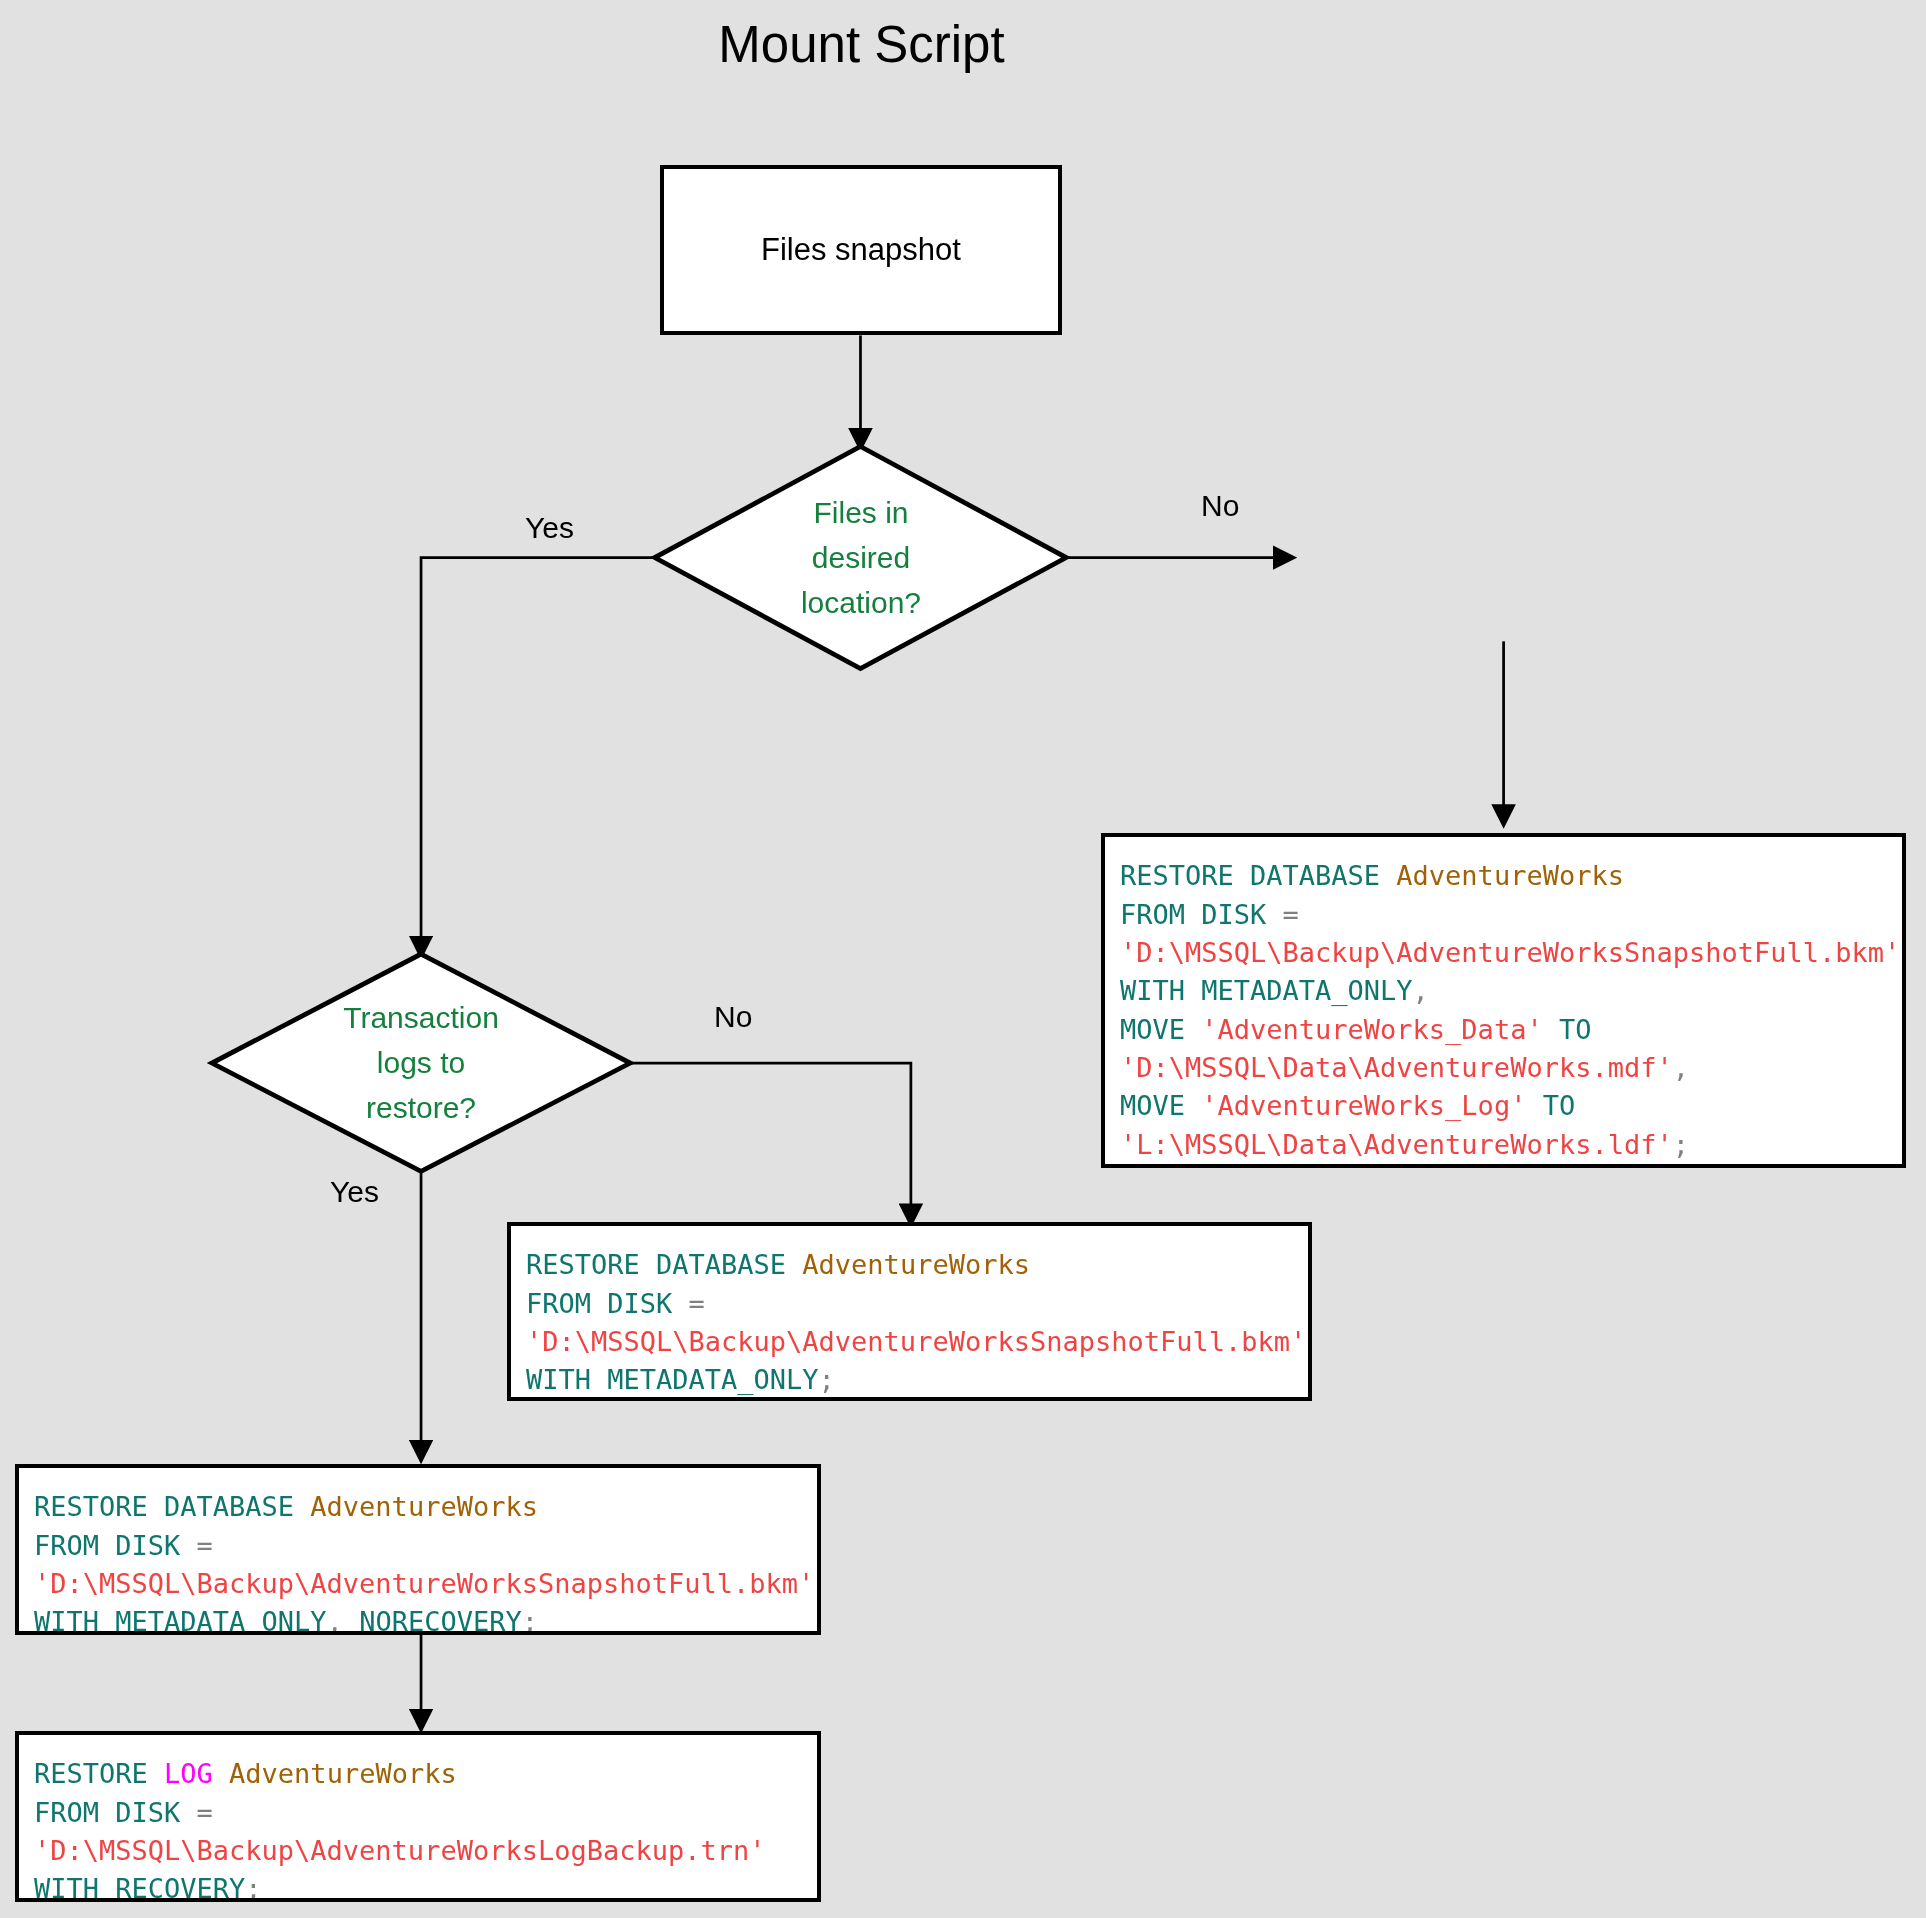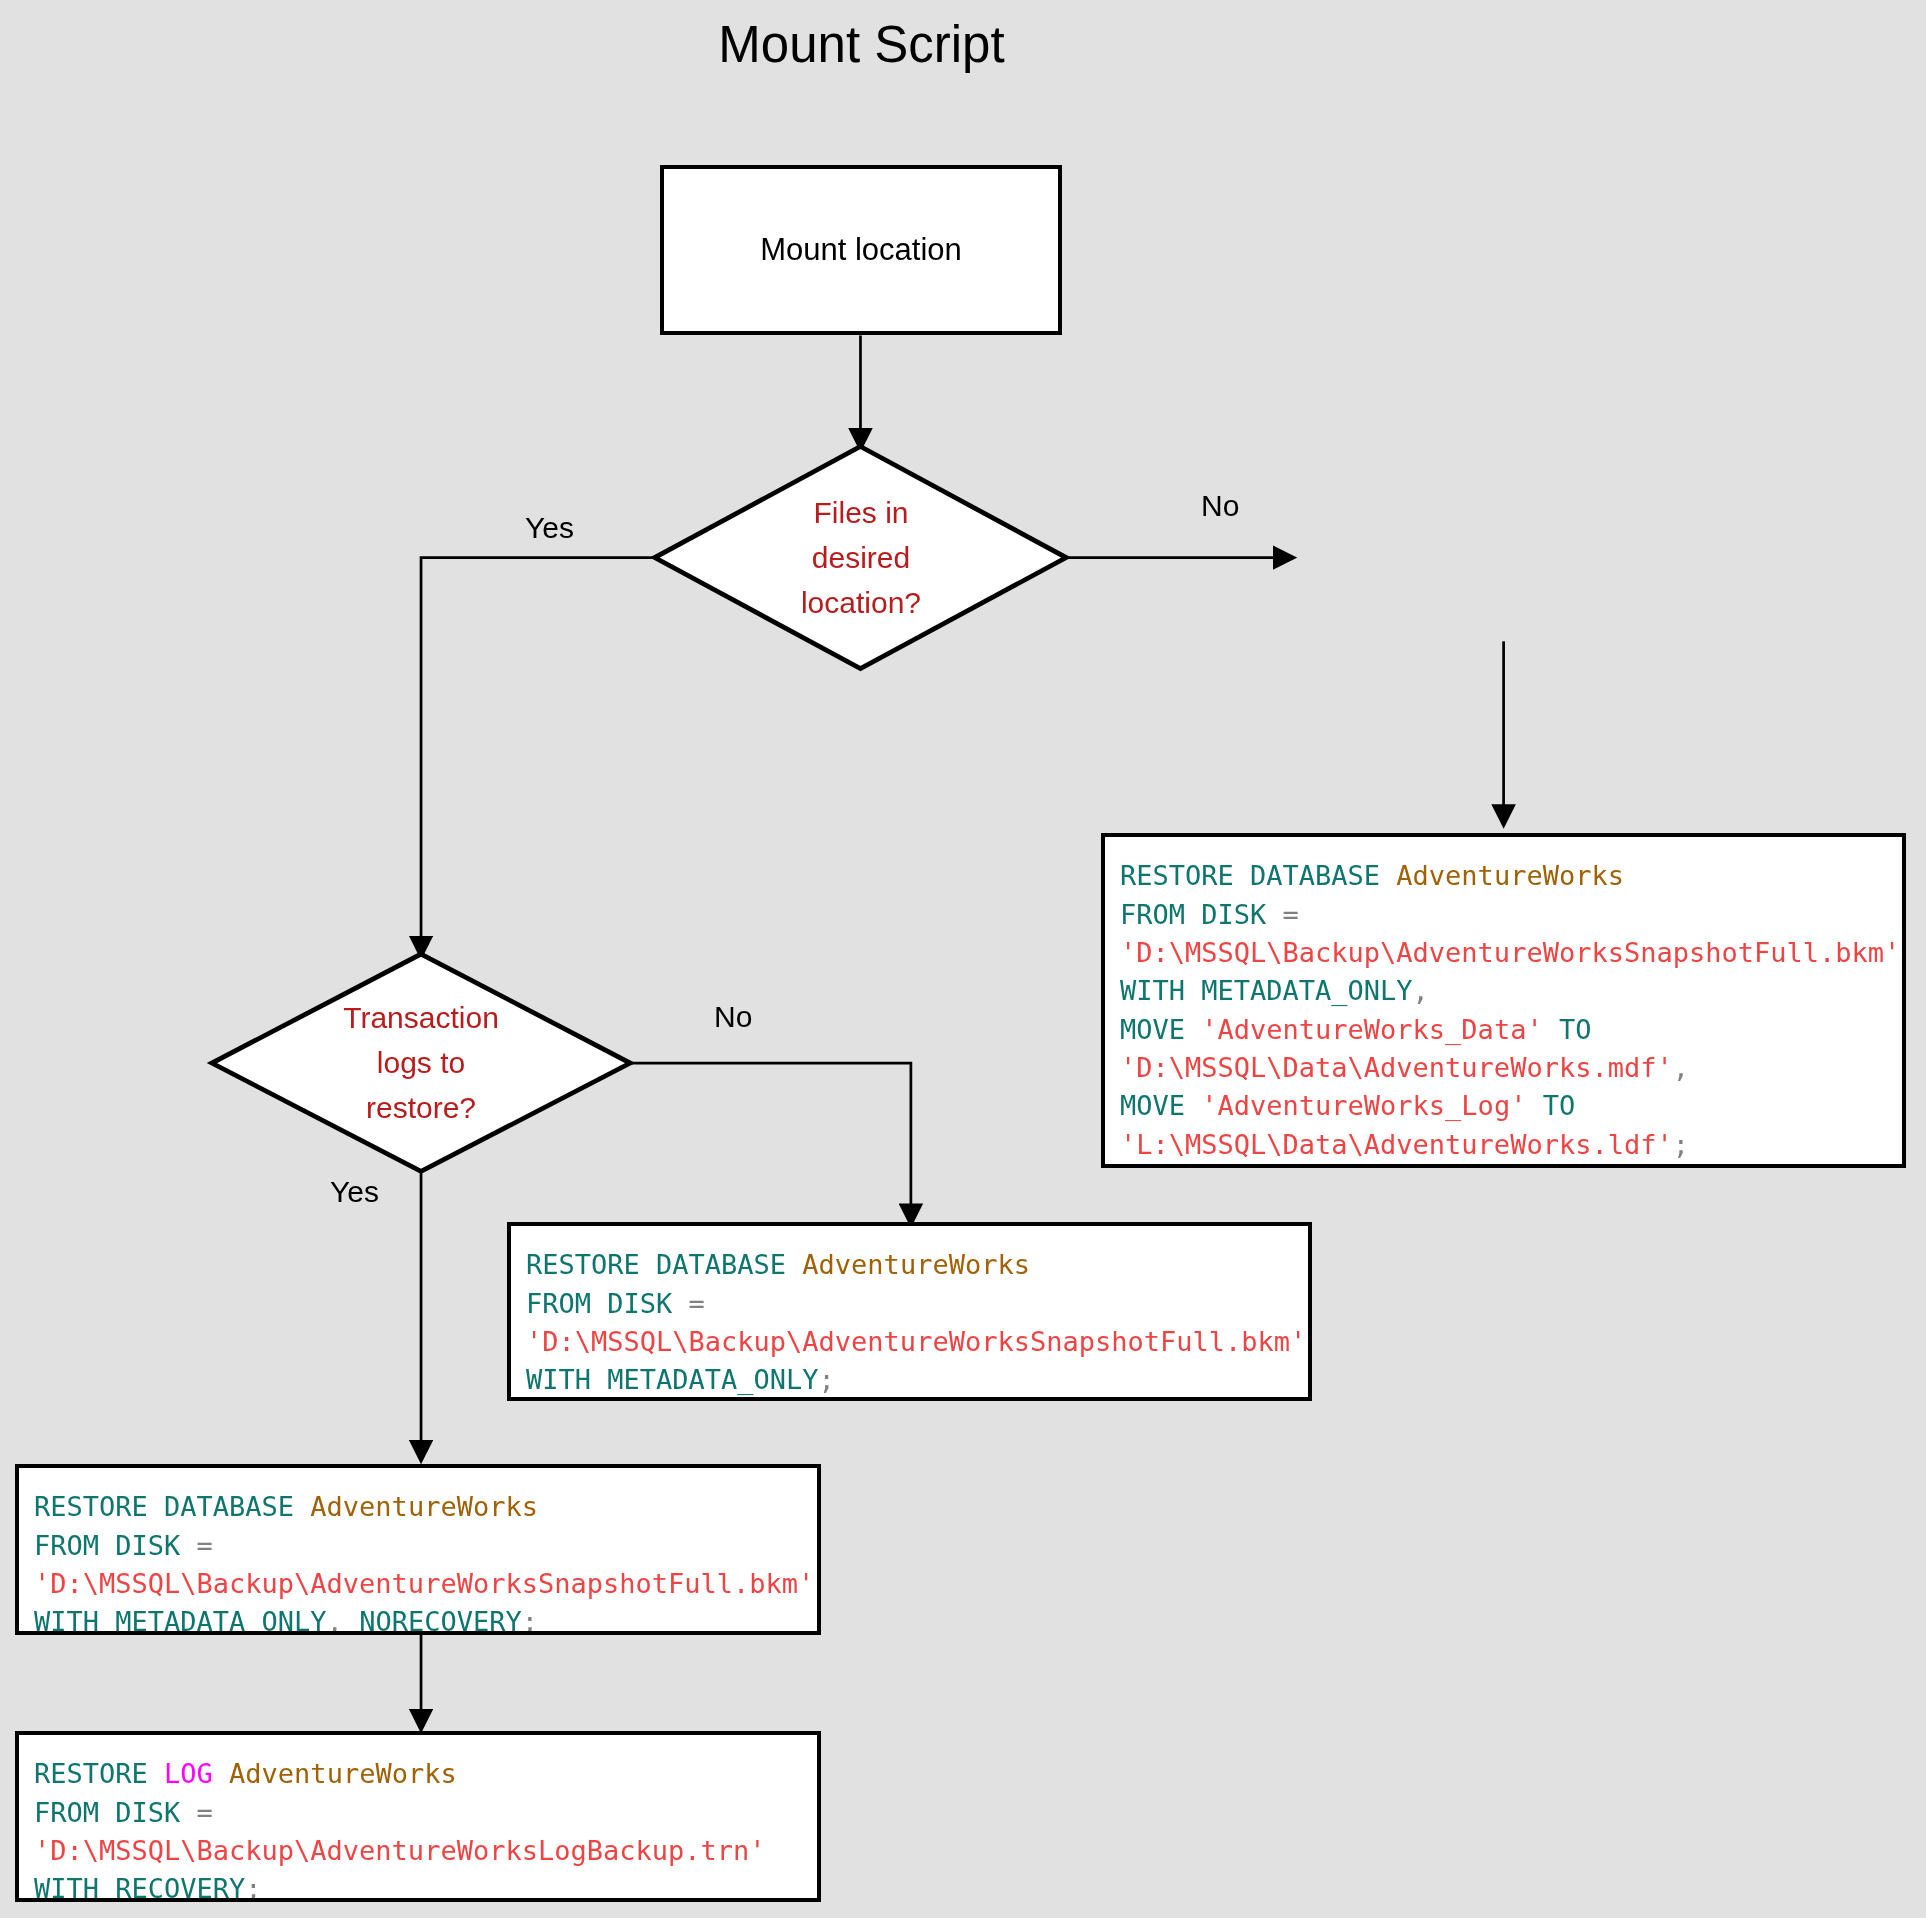--- a/index.html
+++ b/index.html
@@ -71,21 +71,21 @@
     position: absolute;
     left: 0; top: 0;
     width: 100%;
     height: 100%;
     display: flex;
     align-items: center;
     justify-content: center;
     text-align: center;
     font-size: 30px;
     line-height: 1.5;
-    color: #b91c1c;
+    color: #15803d;
     pointer-events: none;
   }
 
   .edge-label {
     position: absolute;
     font-size: 30px;
     color: #000;
     white-space: nowrap;
   }
 
@@ -138,21 +138,21 @@
     <polygon points="1263,655 1565,818 1263,981 961,818" fill="#ffffff" stroke="#000000" stroke-width="7"></polygon>
 
     <polygon points="618,1400 925,1560 618,1719 311,1560" fill="#ffffff" stroke="#000000" stroke-width="7"></polygon>
   </svg>
 
   <div class="page-title-wrap">
     <span class="page-title" style="position:static;display:inline-block;width:auto;">Mount Script</span>
   </div>
 
   <div class="proc-box" style="left:660px; top:165px; width:402px; height:170px;">
-    <span style="white-space:pre-line;">Mount location</span>
+    <span style="white-space:pre-line;">Files snapshot</span>
   </div>
 
   <div class="diamond-wrap" style="left:655px; top:446px; width:412px; height:222px;">
     <div class="dlabel" style="white-space:pre-line;">Files in
 desired
 location?</div>
   </div>
 
   <div class="edge-label" style="left:525px; top:511px;">Yes</div>
   <div class="edge-label" style="left:1201px; top:489px;">No</div>

